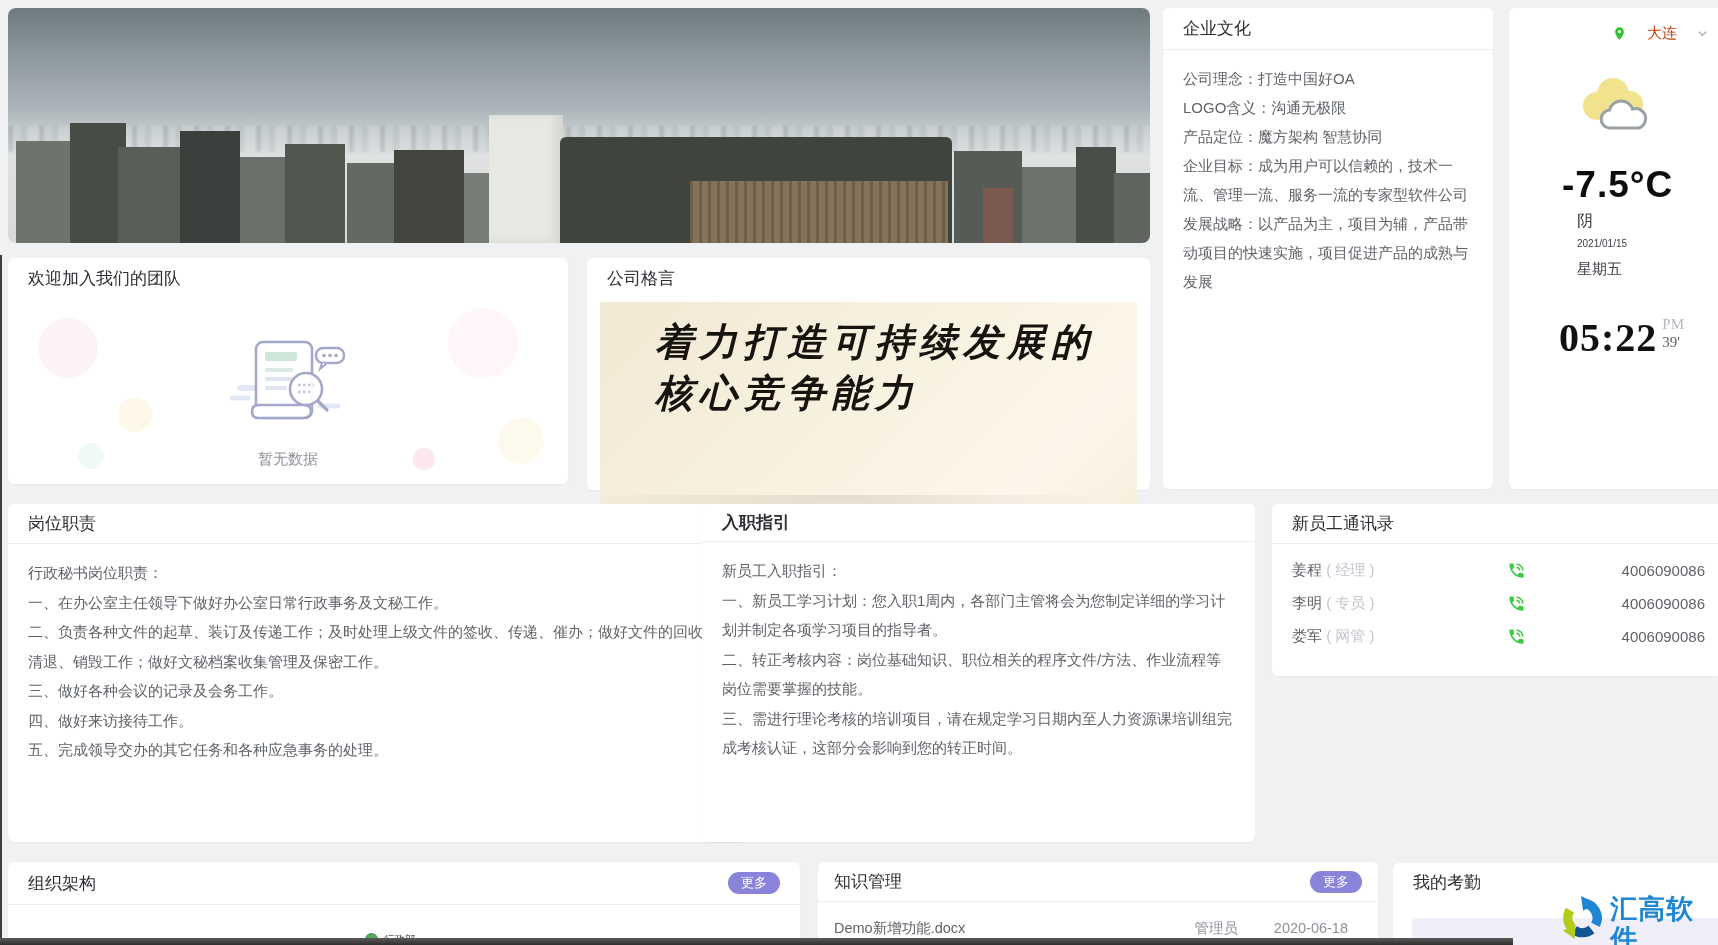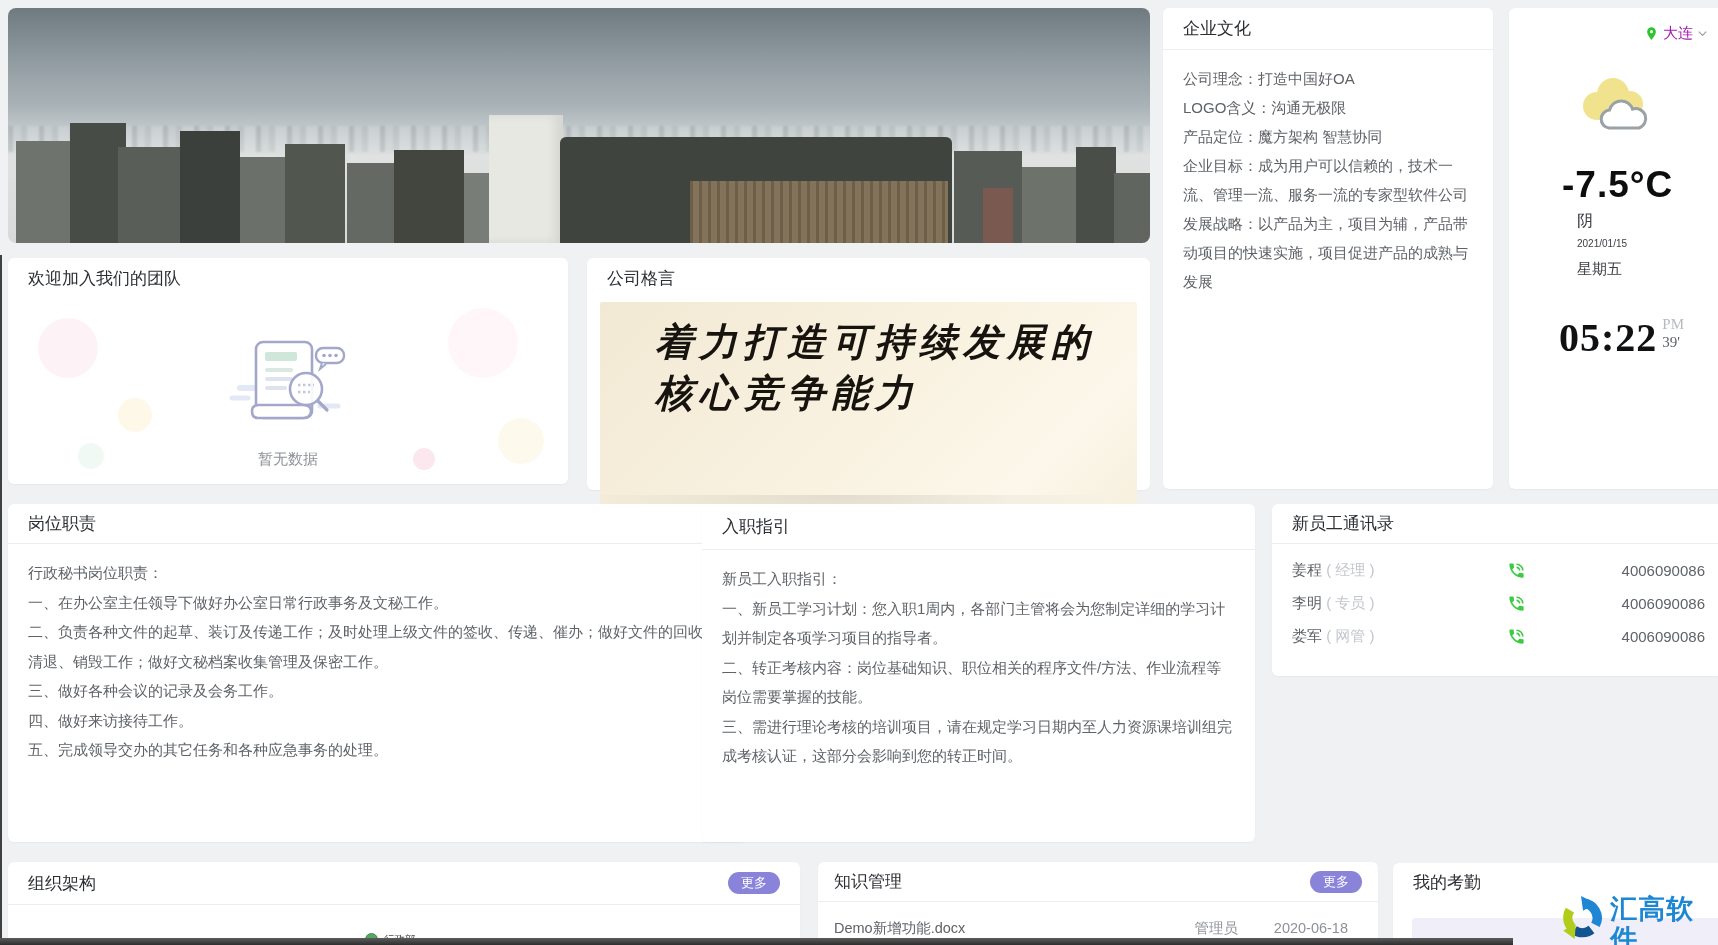--- a/index.html
+++ b/index.html
@@ -55,22 +55,22 @@
     font-weight:bold; font-style:italic; font-size:38px; line-height:51px;
     letter-spacing:6px; color:#17130e; }
   .motto-wave { position:absolute; left:0; right:0; bottom:-28px; height:56px;
     background:radial-gradient(ellipse at 45% 0%, rgba(150,142,130,.22), rgba(150,142,130,0) 65%); }
 
   
   #culture .body-text { line-height:29px; }
 
   
   #weather { overflow:hidden; }
-  .w-city { position:absolute; top:16px; right:14px; display:flex; align-items:center; gap:4px;
-    font-size:15px; color:#a21caf; cursor:pointer;font-family:Liberation Mono, monospace; }
+  .w-city { position:absolute; top:16px; right:14px; display:flex; align-items:center; gap:20px;
+    font-size:15px; color:#c2410c; cursor:pointer;font-family:Liberation Mono, monospace; }
   .w-cloud { position:absolute; left:66px; top:64px; }
   .w-temp { position:absolute; left:53px; top:156px; font-size:37px; font-weight:bold; color:#0c0d0e; letter-spacing:1px; }
   .w-cond { position:absolute; left:68px; top:203px; font-size:16px; color:#3b3e43; }
   .w-date { position:absolute; left:68px; top:230px; font-size:10px; color:#3b3e43; }
   .w-week { position:absolute; left:68px; top:252px; font-size:15px; color:#3b3e43; }
   .w-clock { position:absolute; left:50px; top:308px; display:flex;font-family:Liberation Serif, serif; }
   .w-time { font-size:40px; font-weight:bold; color:#101113; letter-spacing:1px; line-height:44px;}
   .w-clock-side { margin-left:5px; display:flex; flex-direction:column; }
   .w-mer { font-size:15px; color:#b6b9be; line-height:17px; }
   .w-sec { font-size:15px; color:#5d6166; line-height:18px; }
@@ -237,21 +237,21 @@
       <p>行政秘书岗位职责：</p>
       <p>一、在办公室主任领导下做好办公室日常行政事务及文秘工作。</p>
       <p>二、负责各种文件的起草、装订及传递工作；及时处理上级文件的签收、传递、催办；做好文件的回收、清退、销毁工作；做好文秘档案收集管理及保密工作。</p>
       <p>三、做好各种会议的记录及会务工作。</p>
       <p>四、做好来访接待工作。</p>
       <p>五、完成领导交办的其它任务和各种应急事务的处理。</p>
     </div>
   </div>
 
   <div id="guide" class="panel" style="left:702px;top:504px;width:553px;height:338px;">
-    <div class="panel-h" style="height:46px;line-height:40px;">
+    <div class="panel-h" style="height:38px;line-height:40px;font-weight:bold;">
       <span>入职指引</span>
     </div>
     <div class="body-text">
       <p>新员工入职指引：</p>
       <p>一、新员工学习计划：您入职1周内，各部门主管将会为您制定详细的学习计划并制定各项学习项目的指导者。</p>
       <p>二、转正考核内容：岗位基础知识、职位相关的程序文件/方法、作业流程等岗位需要掌握的技能。</p>
       <p>三、需进行理论考核的培训项目，请在规定学习日期内至人力资源课培训组完成考核认证，这部分会影响到您的转正时间。</p>
     </div>
   </div>
 

